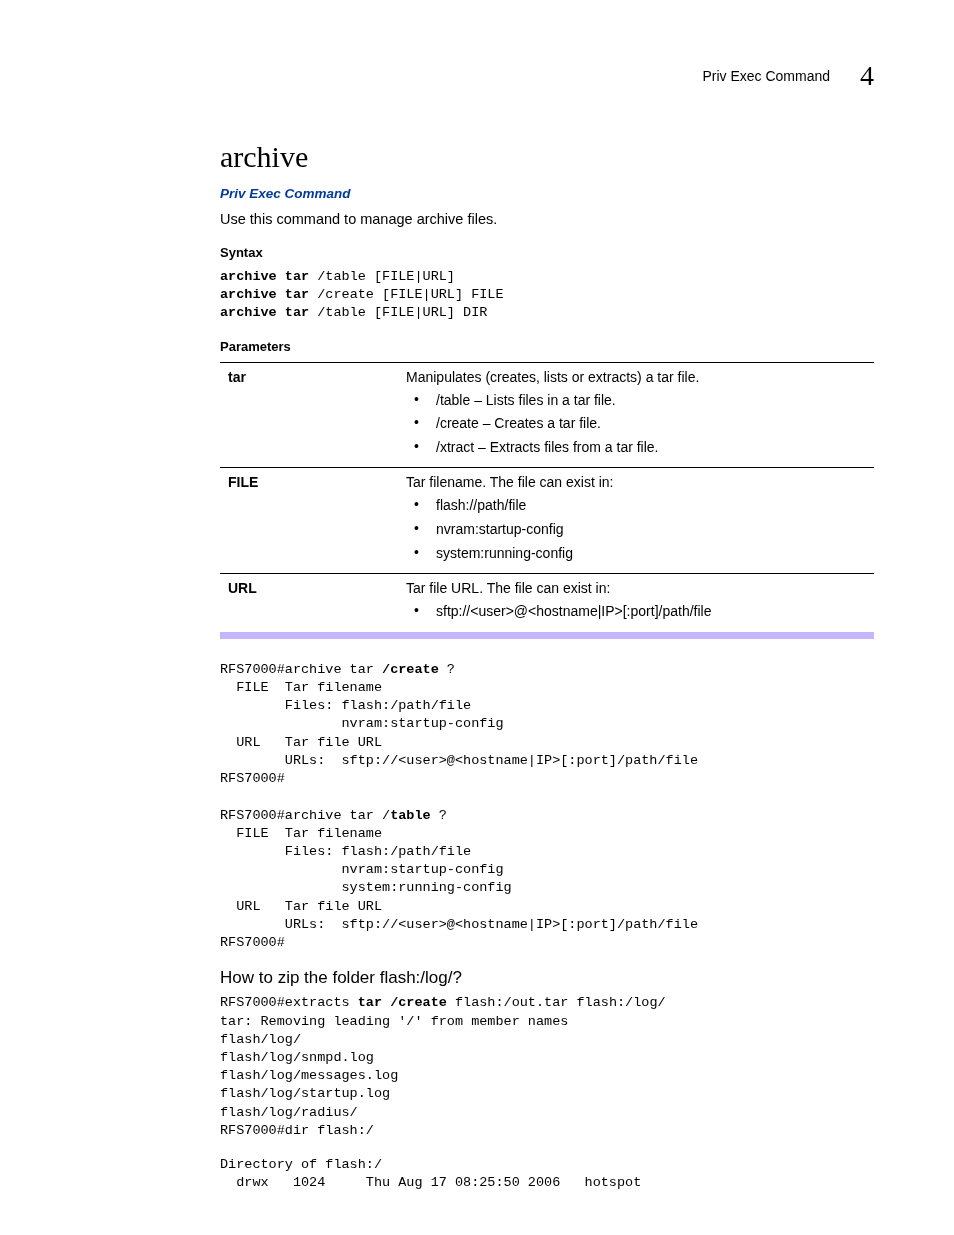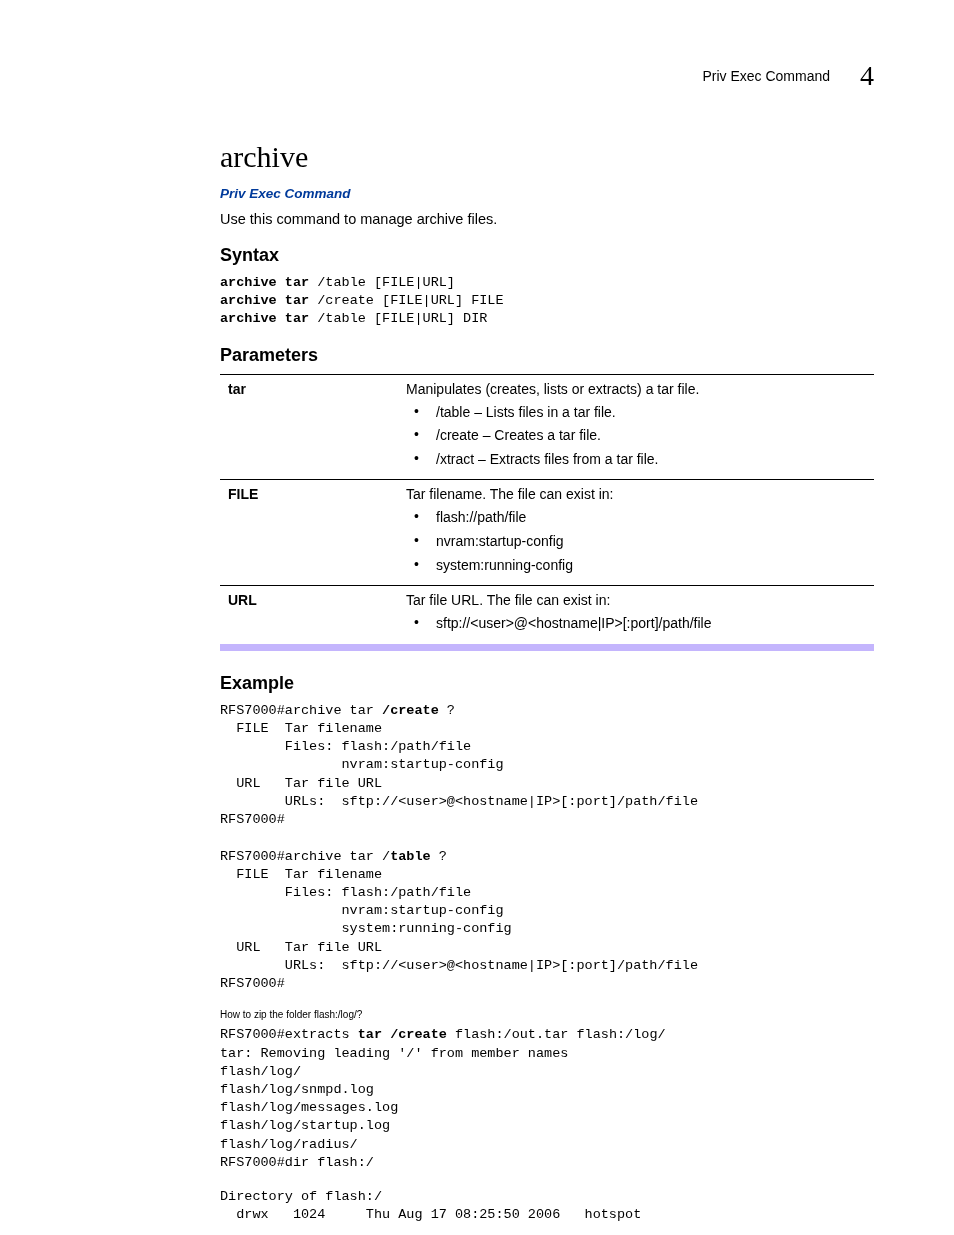--- a/index.html
+++ b/index.html
@@ -47,27 +47,27 @@
     font-size: 13.5px;
     margin: 0 0 10px 0;
   }
   .desc {
     font-size: 14.5px;
     margin: 0 0 18px 0;
   }
   .section-h {
     font-family: Arial, Helvetica, sans-serif;
     font-weight: bold;
-    font-size: 18px;
+    font-size: 13px;
     margin: 0 0 8px 0;
   }
   .section-h2 {
     font-family: Arial, Helvetica, sans-serif;
     font-weight: normal;
-    font-size: 10px;
+    font-size: 17px;
     margin: 14px 0 6px 0;
   }
   pre.code, pre.example {
     font-family: "Courier New", monospace;
     font-size: 13.5px;
     line-height: 1.35;
     margin: 0 0 16px 0;
     white-space: pre;
   }
   pre.code .b { font-weight: bold; text-align: center; }
@@ -167,21 +167,20 @@
         <td>
           <p class="param-desc">Tar file URL. The file can exist in:</p>
           <ul class="bullet">
             <li>sftp://&lt;user&gt;@&lt;hostname|IP&gt;[:port]/path/file</li>
           </ul>
         </td>
       </tr>
     </tbody>
       </table>
 
-    <p class="section-h">Example</p>
     <pre class="example"><span>RFS7000#archive tar </span><span class="b">/create</span><span> ?
   FILE  Tar filename
         Files: flash:/path/file
                nvram:startup-config
   URL   Tar file URL
         URLs:  sftp://&lt;user&gt;@&lt;hostname|IP&gt;[:port]/path/file
 RFS7000#
 
 RFS7000#archive tar /</span><span class="b">table</span><span> ?
   FILE  Tar filename

